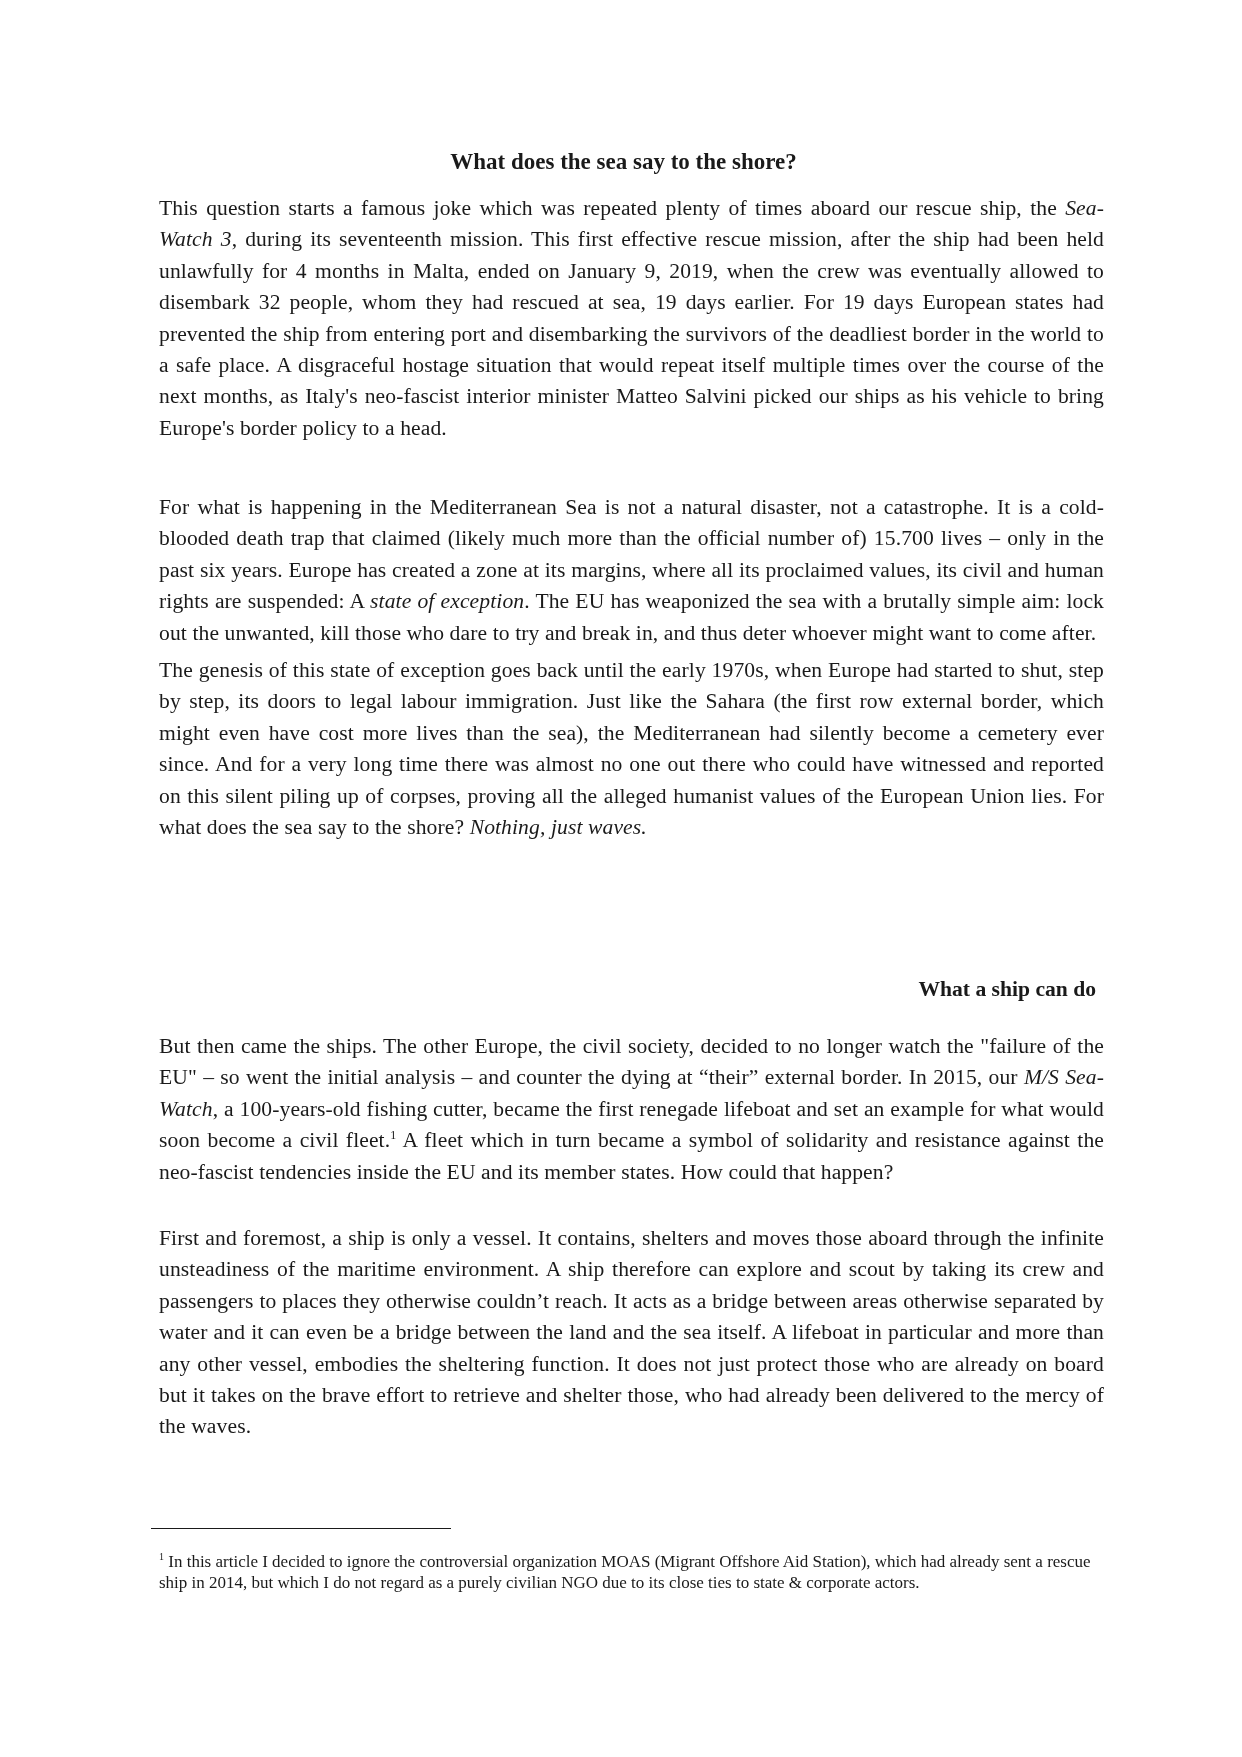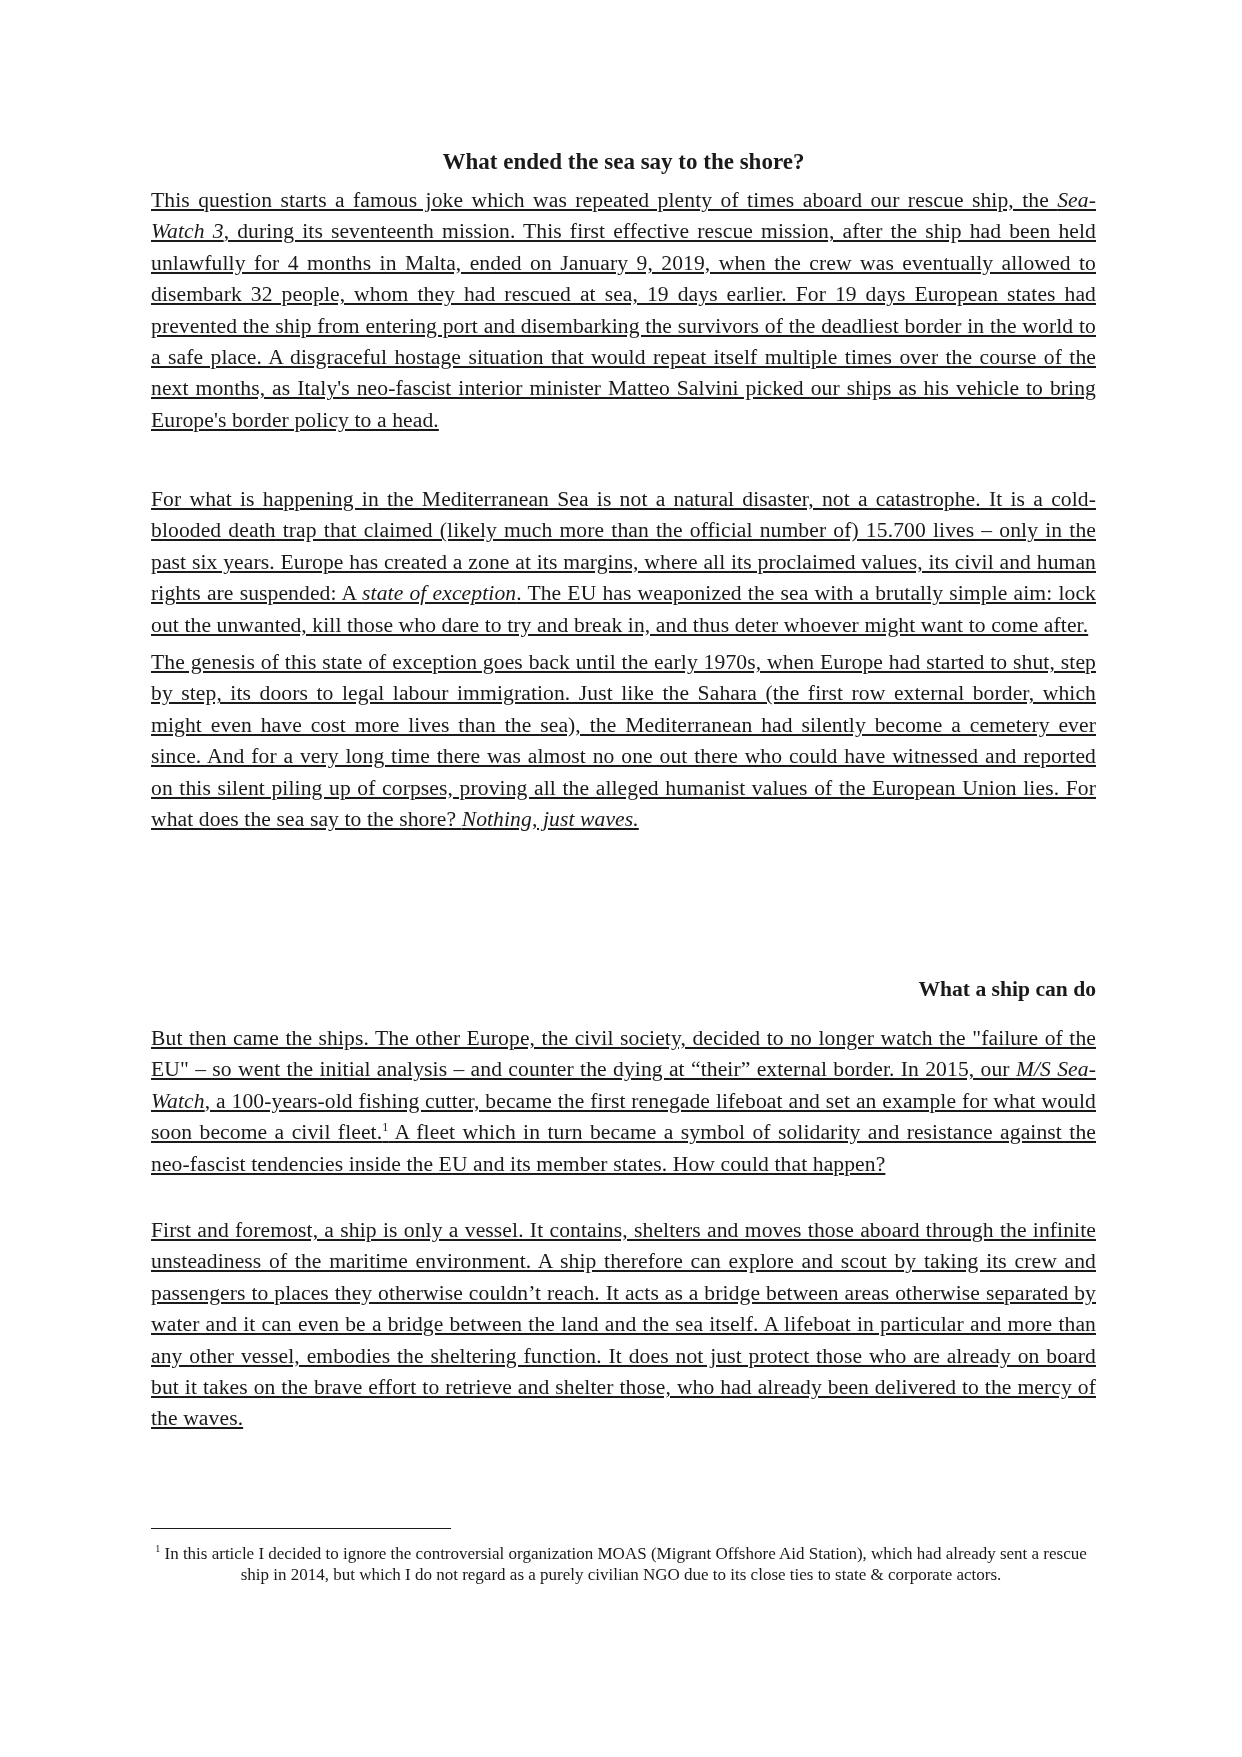--- a/index.html
+++ b/index.html
@@ -28,26 +28,25 @@
       width: 100%;
       text-align: center;
       font-weight: bold;
       font-size: 23px;
       line-height: 30px;
     }
     .para {
       position: absolute;
       left: 0;
       width: 945px;
-      margin: 0;
+      margin: 8px;
       font-size: 21.6px;
       line-height: 31.4px;
       text-align: justify;
       letter-spacing: 0.1px;
-      text-decoration: underline;
     }
     .para em { font-style: italic; }
     .para sup {
       font-size: 12px;
       line-height: 0;
       vertical-align: super;
     }
     .subhead {
       position: absolute;
       top: 974px;
@@ -64,36 +63,36 @@
       top: 1528px;
       width: 300px;
       height: 0;
       border-top: 1.5px solid #1a1a1a;
     }
     .footnote {
       position: absolute;
       left: 0;
       top: 1543px;
       width: 940px;
-      margin: 0;
+      margin: 8px;
       font-size: 17px;
       line-height: 21px;
-      text-align: center;
+      text-align: left;
     }
     .footnote sup {
       font-size: 10px;
       line-height: 0;
       vertical-align: super;
     }
   </style>
 </head>
 <body>
 
 <div class="page">
-  <div class="title">What ended the sea say to the shore?</div>
+  <div class="title">What does the sea say to the shore?</div>
 
   <p class="para" style="top:185px;"><span>This question starts a famous joke which was repeated plenty of times aboard our rescue ship, the </span><em>Sea-Watch 3</em><span>, during its seventeenth mission. This first effective rescue mission, after the ship had been held unlawfully for 4 months in Malta, ended on January 9, 2019, when the crew was eventually allowed to disembark 32 people, whom they had rescued at sea, 19 days earlier. For 19 days European states had prevented the ship from entering port and disembarking the survivors of the deadliest border in the world to a safe place. A disgraceful hostage situation that would repeat itself multiple times over the course of the next months, as Italy's neo-fascist interior minister Matteo Salvini picked our ships as his vehicle to bring Europe's border policy to a head.</span></p>
   <p class="para" style="top:484px;"><span>For what is happening in the Mediterranean Sea is not a natural disaster, not a catastrophe. It is a cold-blooded death trap that claimed (likely much more than the official number of) 15.700 lives – only in the past six years. Europe has created a zone at its margins, where all its proclaimed values, its civil and human rights are suspended: A </span><em>state of exception</em><span>. The EU has weaponized the sea with a brutally simple aim: lock out the unwanted, kill those who dare to try and break in, and thus deter whoever might want to come after.</span></p>
   <p class="para" style="top:647px;"><span>The genesis of this state of exception goes back until the early 1970s, when Europe had started to shut, step by step, its doors to legal labour immigration. Just like the Sahara (the first row external border, which might even have cost more lives than the sea), the Mediterranean had silently become a cemetery ever since. And for a very long time there was almost no one out there who could have witnessed and reported on this silent piling up of corpses, proving all the alleged humanist values of the European Union lies. For what does the sea say to the shore? </span><em>Nothing, just waves.</em></p>
 
   <div class="subhead">What a ship can do</div>
 
   <p class="para" style="top:1023px;"><span>But then came the ships. The other Europe, the civil society, decided to no longer watch the "failure of the EU"  – so went the initial analysis – and counter the dying at “their” external border. In 2015, our </span><em>M/S Sea-Watch</em><span>, a 100-years-old fishing cutter, became the first renegade lifeboat and set an example for what would soon become a civil fleet.</span><sup>1</sup><span> A fleet which in turn became a symbol of solidarity and resistance against the neo-fascist tendencies inside the EU and its member states. How could that happen?</span></p>
   <p class="para" style="top:1215px;"><span>First and foremost, a ship is only a vessel. It contains, shelters and moves those aboard through the infinite unsteadiness of the maritime environment. A ship therefore can explore and scout by taking its crew and passengers to places they otherwise couldn’t reach. It acts as a bridge between areas otherwise separated by water and it can even be a bridge between the land and the sea itself. A lifeboat in particular and more than any other vessel, embodies the sheltering function. It does not just protect those who are already on board but it takes on the brave effort to retrieve and shelter those, who had already been delivered to the mercy of the waves.</span></p>
 

